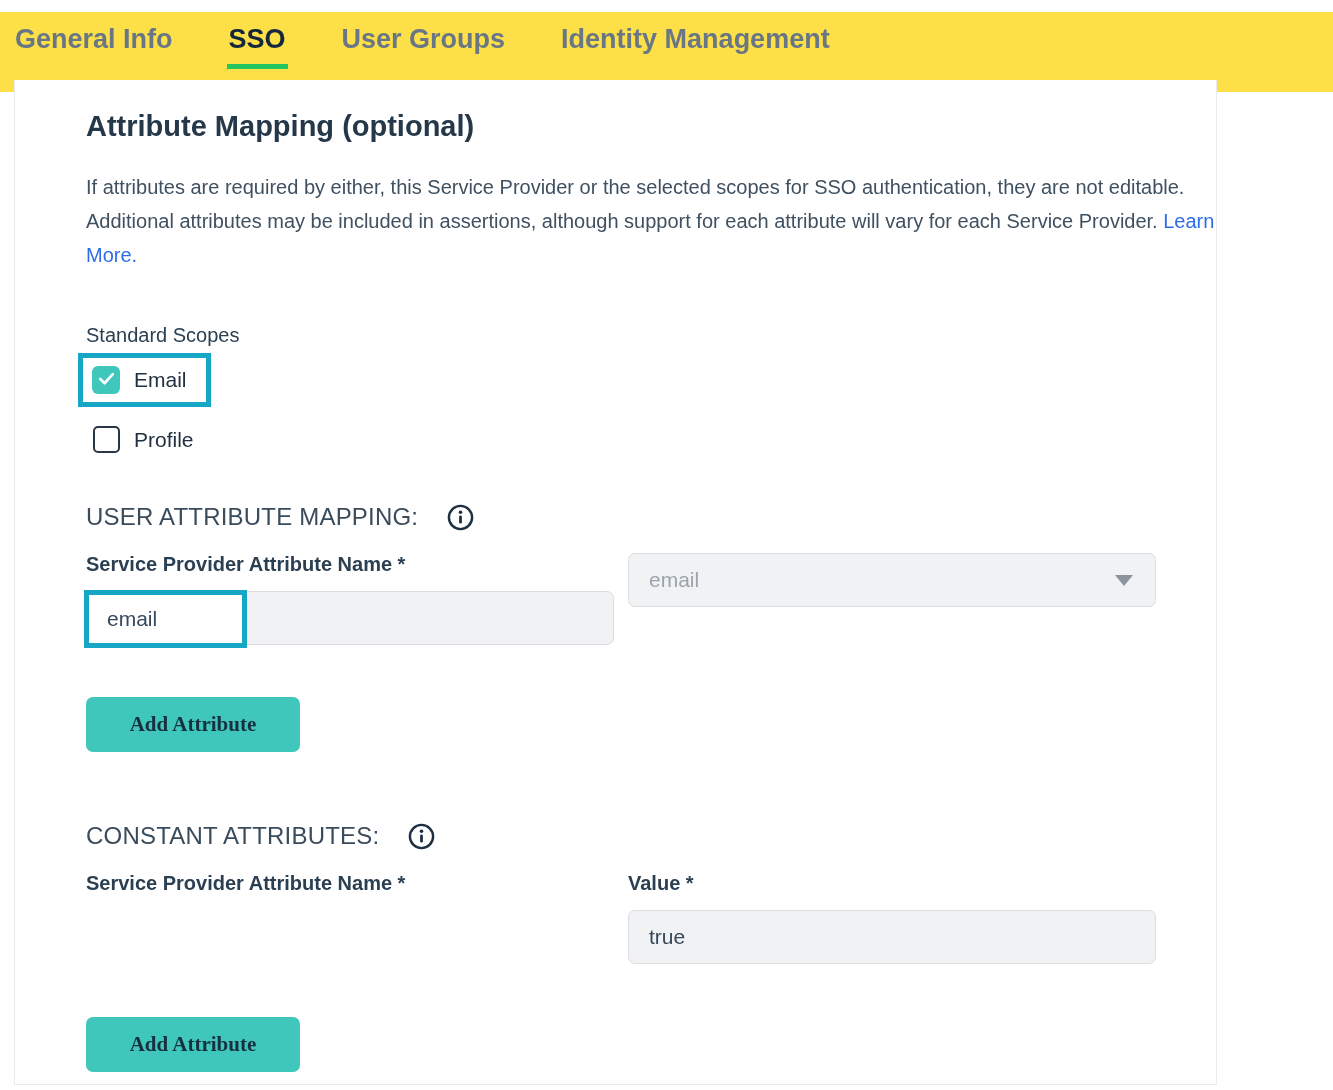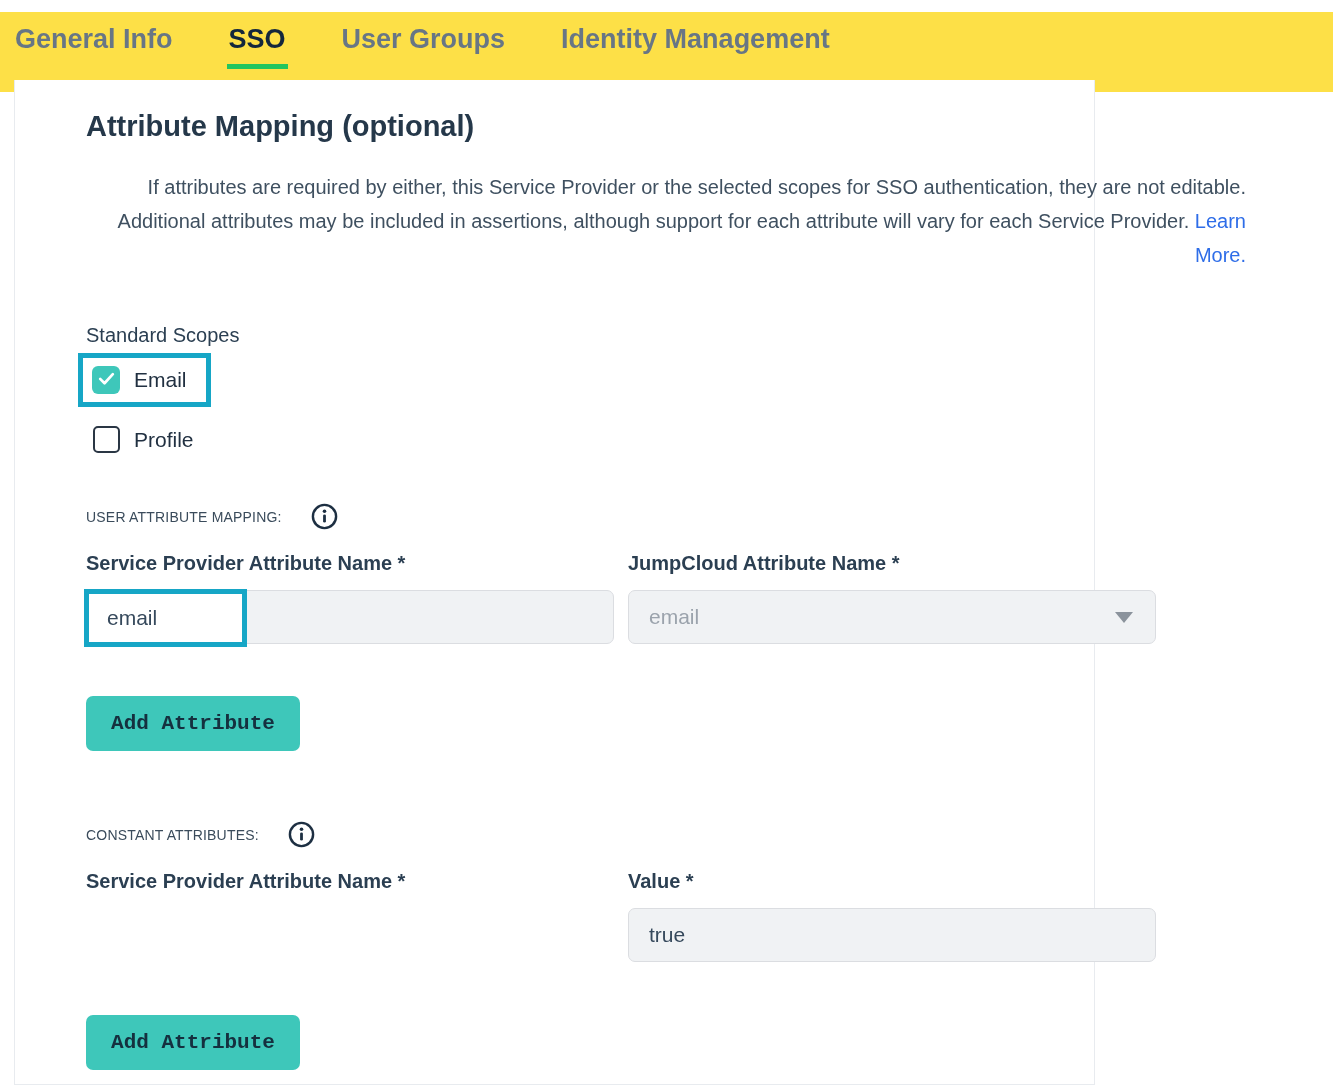--- a/index.html
+++ b/index.html
@@ -29,36 +29,35 @@
     cursor: pointer;
     white-space: nowrap;
   }
   .tab.active {
     color: #14273c;
     border-bottom: 5px solid #22c55e;
   }
   
   .panel {
     position: absolute; top: 80px; left: 14px;
-    width: 1081px; height: 1005px;
+    width: 1203px; height: 1005px;
     background: #ffffff;
     border: 1px solid #e8ebef; border-top: none;
     padding: 30px 0 0 71px;
   }
   .page-title {
     margin: 0;
     font-size: 29px; font-weight: bold;
     color: #25384a;
   }
   .desc {
     margin-top: 27px;
     width: 1160px;
     font-size: 20px; line-height: 34px;
     color: #3f5060;
-    text-align: right;
   }
   .learn-more { color: #2e6de8; text-decoration: none; cursor: pointer; }
   
   .scopes-label {
     margin-top: 52px;
     font-size: 20px; font-weight: normal;
     color: #2b3f52;
   }
   .email-highlight-wrap { margin-top: 6px; height: 56px; }
   .email-highlight {
@@ -92,21 +91,21 @@
     font-size: 21px; color: #213041;
     cursor: pointer;
   }
   
   .section-row {
     display: flex; align-items: center; gap: 29px;
   }
   .section-row.uam { margin-top: 50px; }
   .section-row.const { margin-top: 70px; }
   .section-heading {
-    font-size: 14px; color: #3a4b5b;
+    font-size: 24px; color: #3a4b5b;
     letter-spacing: 0.2px;
   }
   .info-icon { width: 27px; height: 27px; cursor: pointer; flex: none; }
   
   .fields {
     margin-top: 22px;
     display: grid;
     grid-template-columns: 528px 528px;
     column-gap: 14px;
   }
@@ -143,21 +142,21 @@
     padding-left: 18px;
     font-size: 21px; color: #36495c;
   }
   
   .btn {
     display: block;
     margin-top: 52px;
     width: 214px; height: 55px;
     background: #3ec7ba;
     border: none; border-radius: 7px;
-    font-family: Liberation Mono, monospace;
+    font-family: Liberation Serif, serif;
     font-size: 21px; font-weight: bold;
     color: #15303f;
     cursor: pointer;
   }
   .btn.const-btn { margin-top: 53px; }
 </style>
 </head>
 <body>
 
 <div class="topbar">
@@ -212,21 +211,20 @@
   <div class="fields">
     <div>
       <div class="field-label">Service Provider Attribute Name *</div>
       <div class="input">
         <div class="input-highlight">
           <span>email</span>
         </div>
       </div>
     </div>
     <div>
-      <div class="field-label">JumpCloud Attribute Name *</div>
       <div class="input select">
         <span>email</span>
         <span class="caret"></span>
       </div>
     </div>
   </div>
 
   <button class="btn">Add Attribute</button>
 
   <div class="section-row const">

